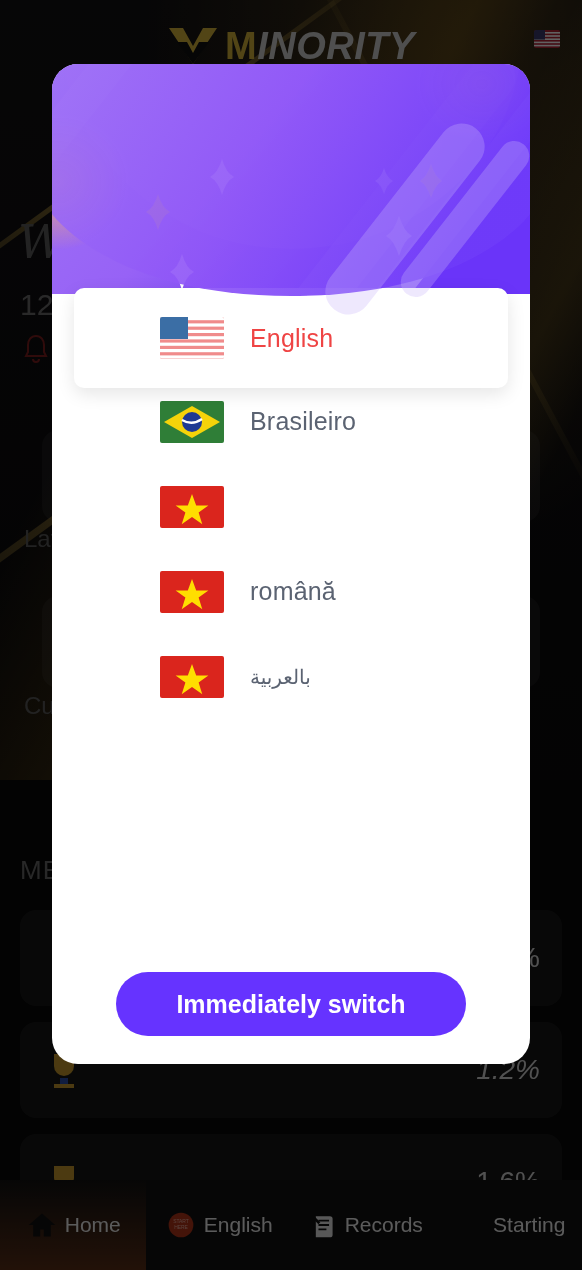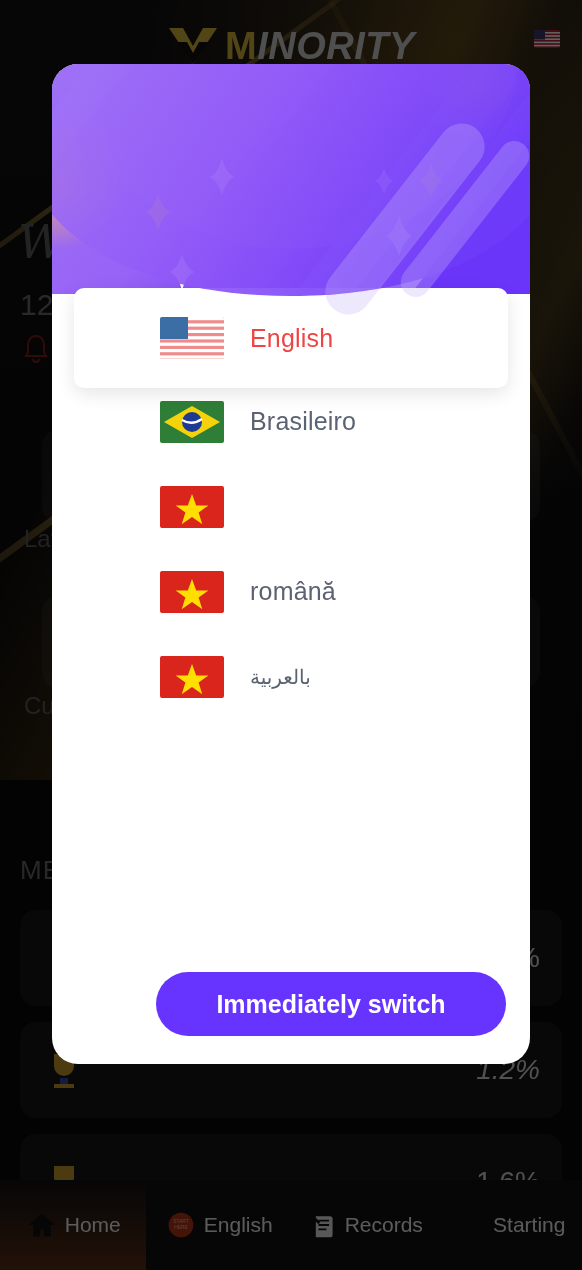--- a/index.html
+++ b/index.html
@@ -125,21 +125,21 @@
     font-size:25px; color:#5b6372; letter-spacing:.2px;
   }
   .lang-name.sm{ font-size:20px; }
 
   .sel-row{
     position:absolute; left:0; top:0; width:434px; height:100px;
     display:flex; align-items:center; padding-left:86px; gap:26px;
   }
   .sel-row .lang-name{ color:#ef4444; }
 
-  .switch-wrap{ position:absolute; left:0; top:908px; width:478px; display:flex; justify-content:center; z-index:8;margin-left:40px;}
+  .switch-wrap{ position:absolute; left:0; top:908px; width:478px; display:flex; justify-content:center; z-index:8;}
   .switch-btn{
     width:350px; height:64px; border:none; border-radius:34px;
     background:#6633ff; color:#fff; font-size:25px; font-weight:bold;
     font-family:"Liberation Sans", sans-serif; cursor:pointer;
   }
 </style>
 </head>
 <body>
 
 <div class="app-bg">

